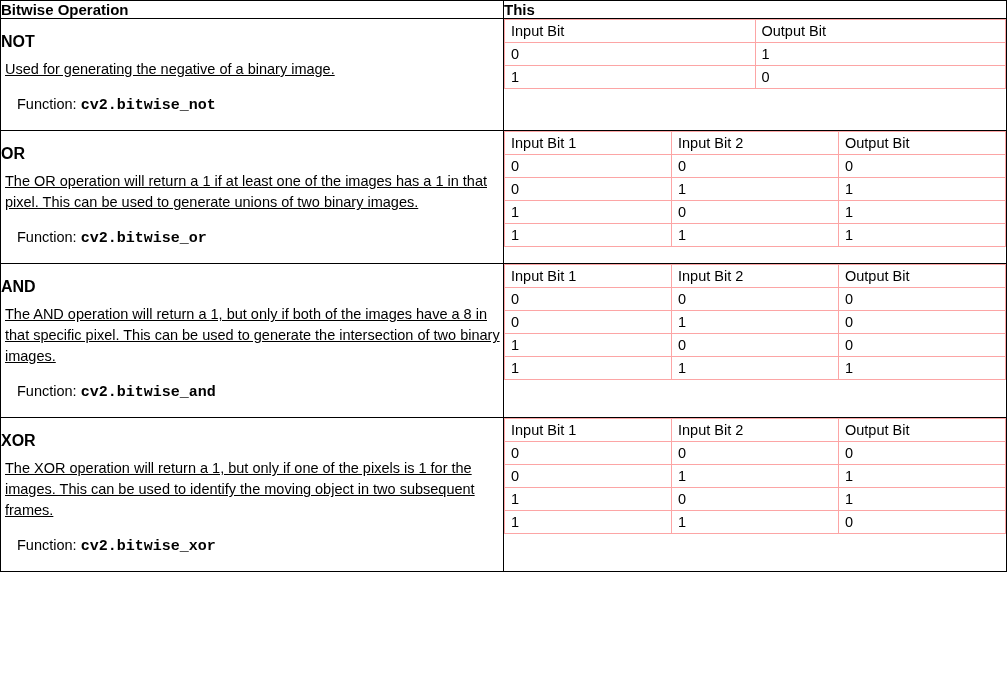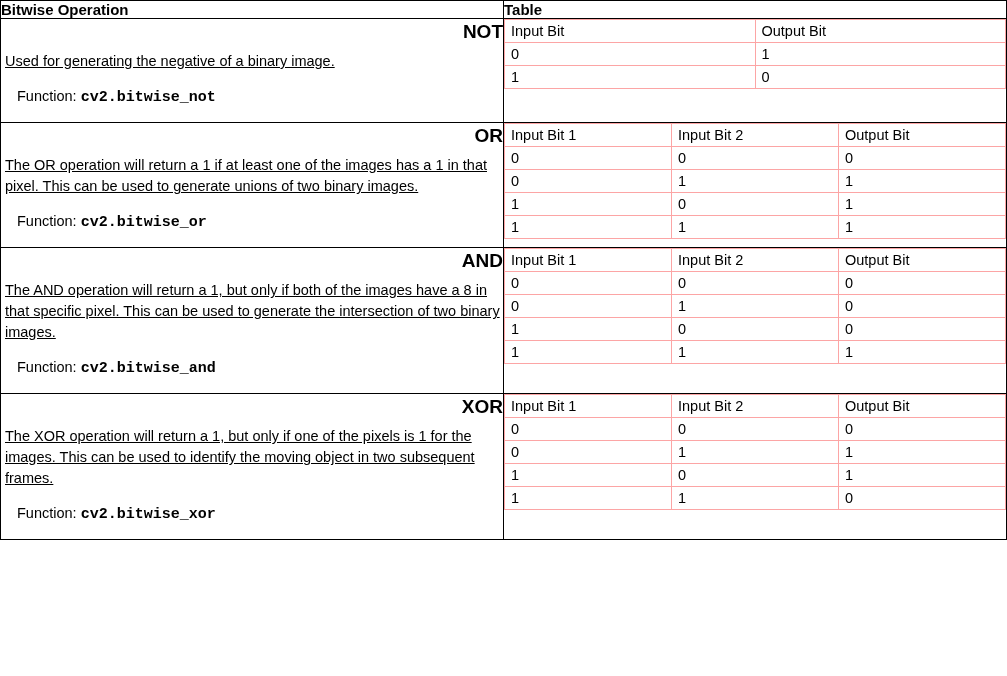--- a/index.html
+++ b/index.html
@@ -30,23 +30,22 @@
     .left-col {
       width: 50%;
       padding: 5px 8px 8px 8px;
     }
     .right-col {
       width: 50%;
       padding: 6px 8px 6px 8px;
     }
     .op-title {
       font-weight: bold;
-      margin: 2px 0 8px 0;
-      font-size: 19px;
-      text-align: right;
+      margin: 14px 0 8px 0;
+      font-size: 16px;
     }
     .op-desc {
       margin: 0 0 10px 4px;
       line-height: 1.45;
       font-size: 14.5px;
       text-decoration: underline;
     }
     .op-func {
       margin: 16px;
       font-size: 14.5px;
@@ -69,21 +68,21 @@
       font-size: 14.5px;
     }
   </style>
 </head>
 <body>
 
 <table class="outer">
   <tbody>
     <tr>
       <th class="header-cell">Bitwise Operation</th>
-      <th class="header-cell">Table</th>
+      <th class="header-cell">This</th>
     </tr>
 
     <tr>
       <td class="left-col">
         <div class="op-title">NOT</div>
         <p class="op-desc">Used for generating the negative of a binary image.</p>
         <p class="op-func">
           <span>Function: </span><span class="code">cv2.bitwise_not</span>
         </p>
       </td>

